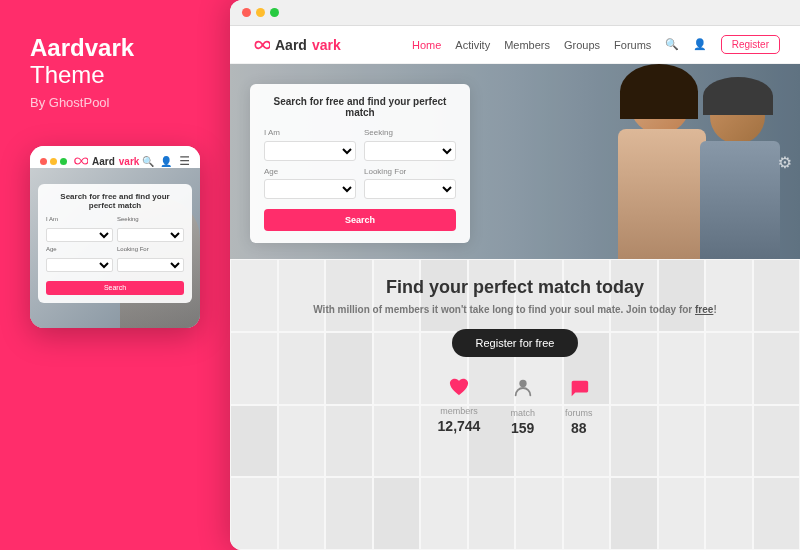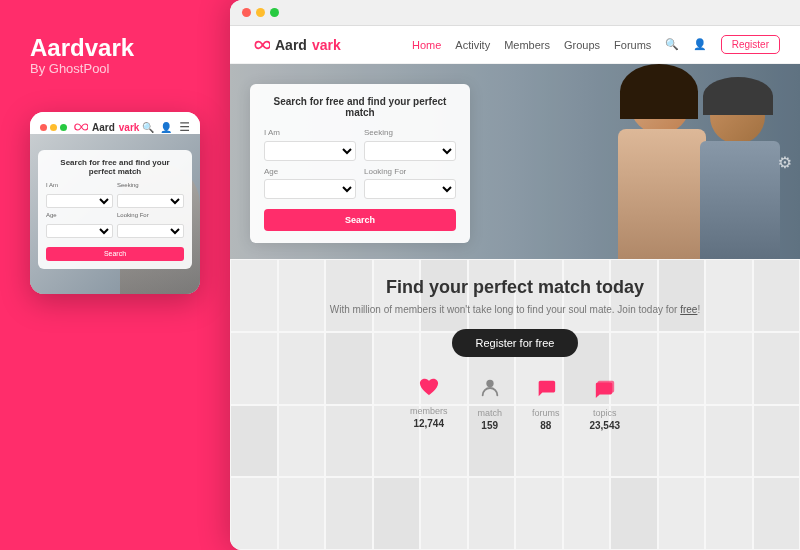--- a/index.html
+++ b/index.html
@@ -323,20 +323,21 @@
     .find-match-title {
       font-size: 18px;
       font-weight: 700;
       color: #333;
       margin-bottom: 6px;
     }
     .find-match-sub {
       font-size: 10px;
       color: #777;
       margin-bottom: 14px;
+      font-weight: bold;
     }
     .find-match-sub em {
       font-style: normal;
       text-decoration: underline;
       color: #555;
     }
     .register-free-btn {
       background: #222;
       color: #fff;
       border: none;
@@ -365,32 +366,33 @@
       color: #ff2d6b;
       margin-bottom: 2px;
     }
     .stat-icon.chat { color: #ff2d6b; }
     .stat-icon.user { color: #666; }
     .stat-label {
       font-size: 9px;
       color: #999;
     }
     .stat-number {
-      font-size: 10px;
+      font-size: 14px;
       font-weight: 700;
       color: #333;
     }
     .infinity-svg { width: 18px; height: 10px; }
   </style>
 </head>
 <body>
 
 <div class="left-panel">
   <div>
     <div class="brand-title">Aardvark</div>
+    <div class="brand-subtitle">Theme</div>
   </div>
   <div class="brand-by">By GhostPool</div>
 
   <div class="mobile-mockup">
 
     <div class="mobile-top-bar">
       <div class="mobile-dots">
         <div class="mobile-dot dot-red"></div>
         <div class="mobile-dot dot-yellow"></div>
         <div class="mobile-dot dot-green"></div>
@@ -607,28 +609,18 @@
           <div class="stat-item">
             <div class="stat-icon chat">
               <svg width="22" height="22" viewBox="0 0 24 24">
                 <path d="M4,4 L20,4 C21.1,4 22,4.9 22,6 L22,15 C22,16.1 21.1,17 20,17 L8,17 L4,21 L4,6 C4,4.9 4.9,4 6,4 Z" fill="#ff2d6b"></path>
               </svg>
             </div>
             <span class="stat-label">forums</span>
             <span class="stat-number">88</span>
           </div>
 
-          <div class="stat-item">
-            <div class="stat-icon chat2">
-              <svg width="22" height="22" viewBox="0 0 24 24">
-                <path d="M4,4 L20,4 C21.1,4 22,4.9 22,6 L22,15 C22,16.1 21.1,17 20,17 L8,17 L4,21 L4,6 C4,4.9 4.9,4 6,4 Z" fill="#ff2d6b" opacity="0.7"></path>
-                <path d="M2,6 L18,6 C19.1,6 20,6.9 20,8 L20,17 C20,18.1 19.1,19 18,19 L6,19 L2,23 L2,8 C2,6.9 2.9,6 4,6 Z" fill="#ff2d6b"></path>
-              </svg>
-            </div>
-            <span class="stat-label">topics</span>
-            <span class="stat-number">23,543</span>
-          </div>
         </div>
       </div>
     </div>
 
   </div>
 </div>
 
 </body></html>

